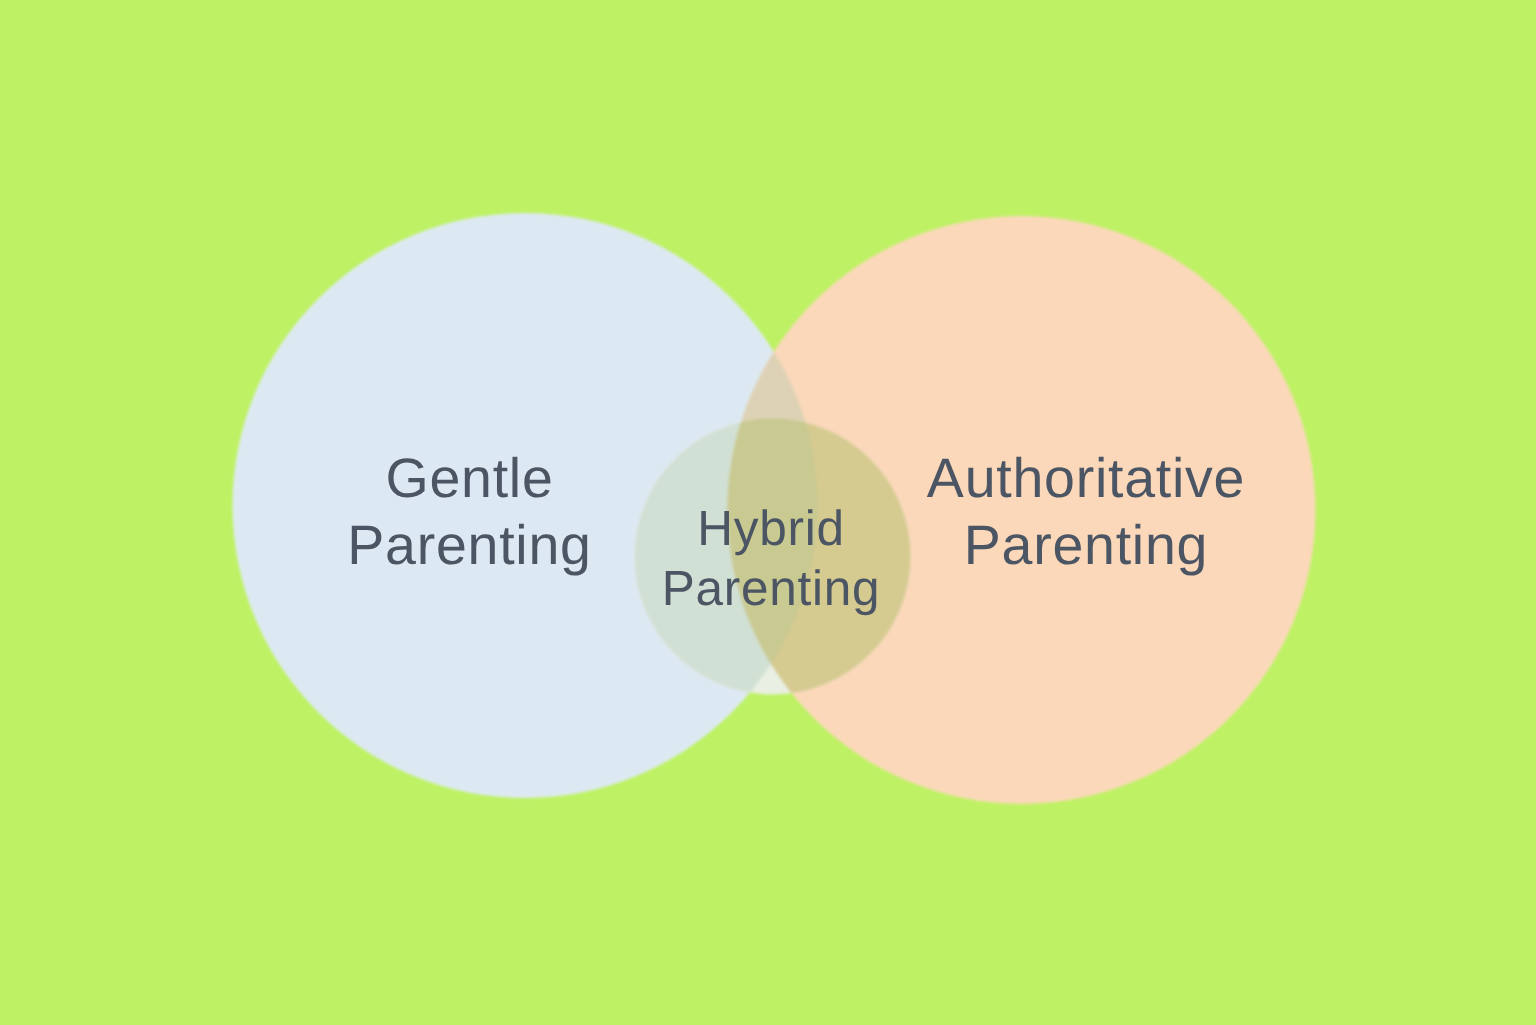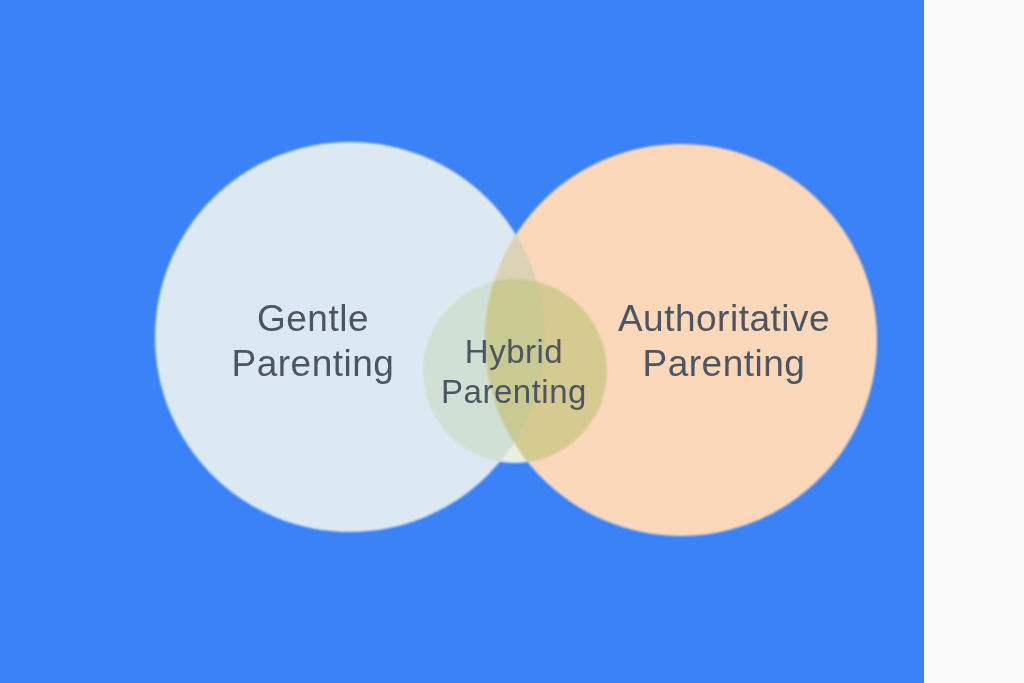--- a/index.html
+++ b/index.html
@@ -3,24 +3,24 @@
 <meta charset="utf-8">
 <style>
   html, body {
     margin: 0;
     padding: 0;
     background: #fafafa;
     font-family: "Liberation Sans", sans-serif;
   }
   .stage {
     position: relative;
-    width: 924px;
+    width: 1024px;
     height: 683px;
     overflow: hidden;
-    background: #3b82f6;
+    background: #bef264;
   }
   .venn-svg {
     position: absolute;
     top: 0;
     left: 0;
     width: 1024px;
     height: 683px;
     display: block;
   }
   .circles-layer {

